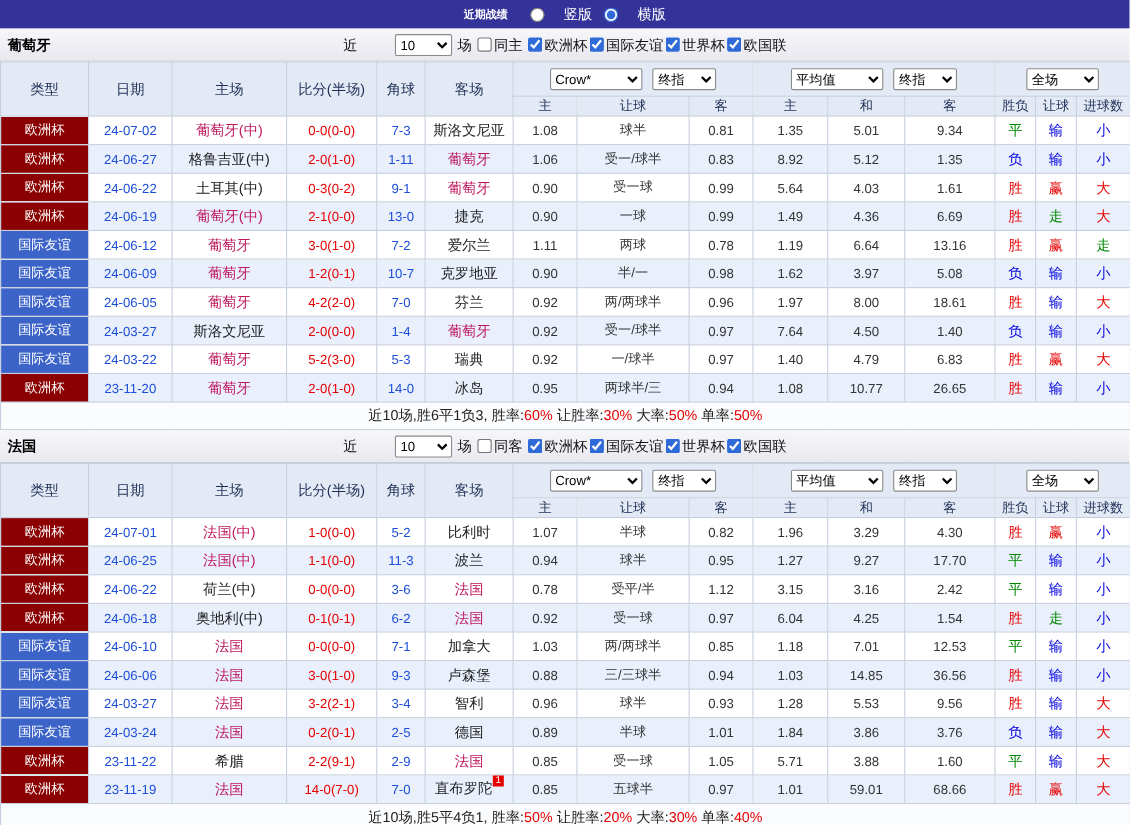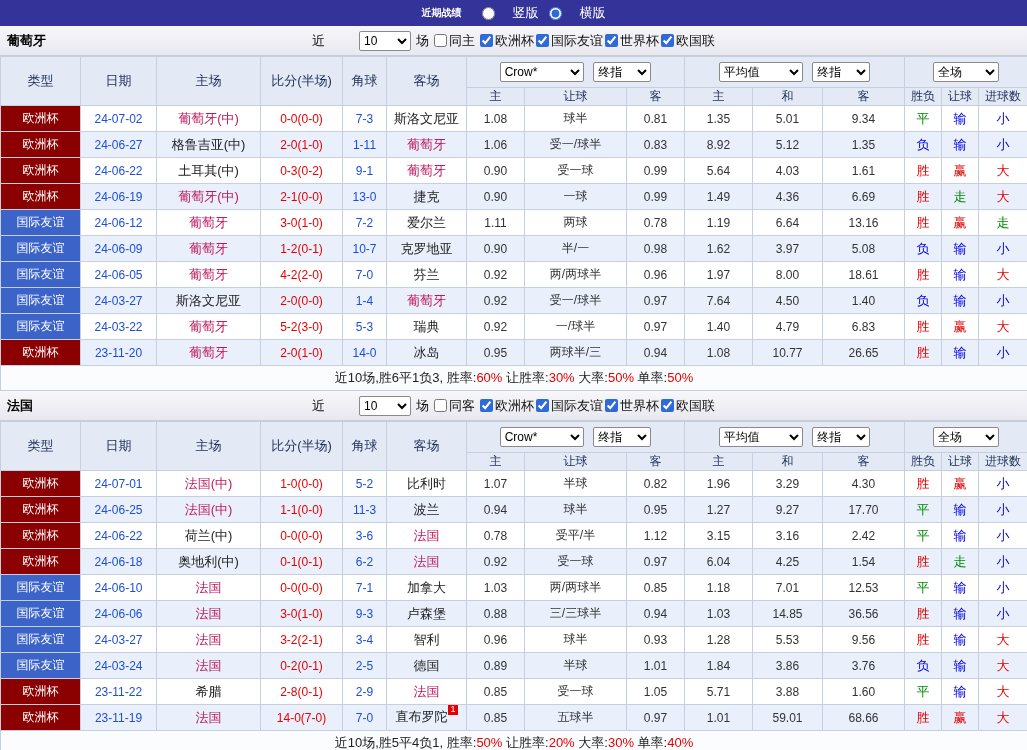--- a/index.html
+++ b/index.html
@@ -539,21 +539,21 @@
     <td class="odd">3.86</td>
     <td class="odd">3.76</td>
     <td class="res c-b">负</td>
     <td class="res c-b">输</td>
     <td class="res c-r">大</td>
   </tr>
         <tr class="mrow">
     <td class="type t-cup">欧洲杯</td>
     <td class="date">23-11-22</td>
     <td class="team home">希腊</td>
-    <td class="score">2-8(0-1)</td>
+    <td class="score">2-2(9-1)</td>
     <td class="corner">2-9</td>
     <td class="team away subject">法国</td>
     <td class="odd">0.85</td>
     <td class="odd">受一球</td>
     <td class="odd">1.05</td>
     <td class="odd">5.71</td>
     <td class="odd">3.88</td>
     <td class="odd">1.60</td>
     <td class="res c-g">平</td>
     <td class="res c-b">输</td>

